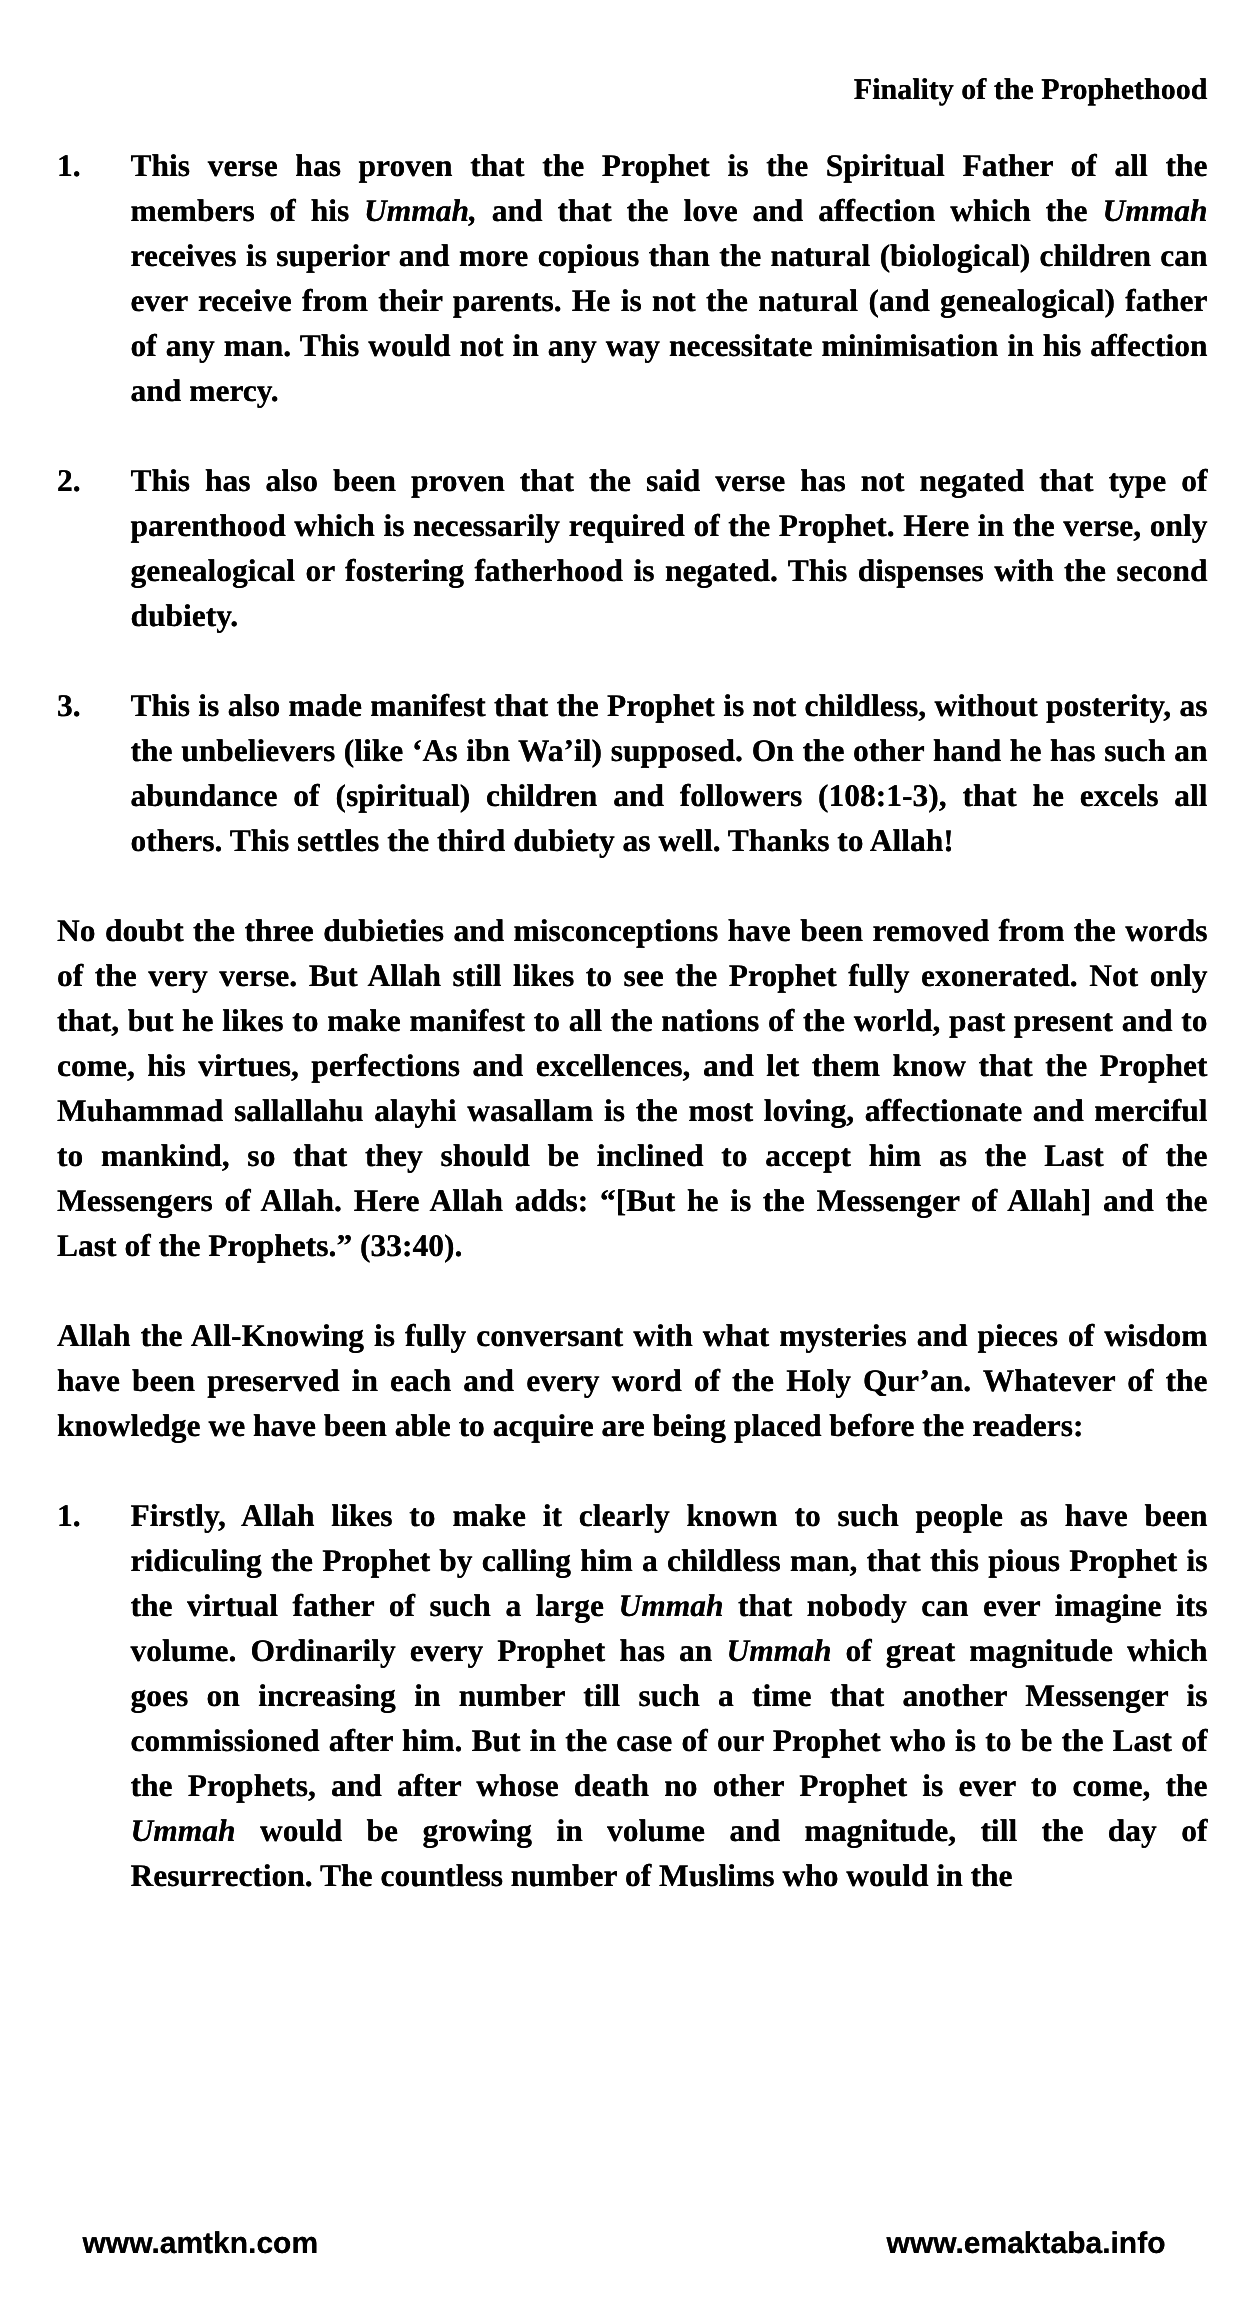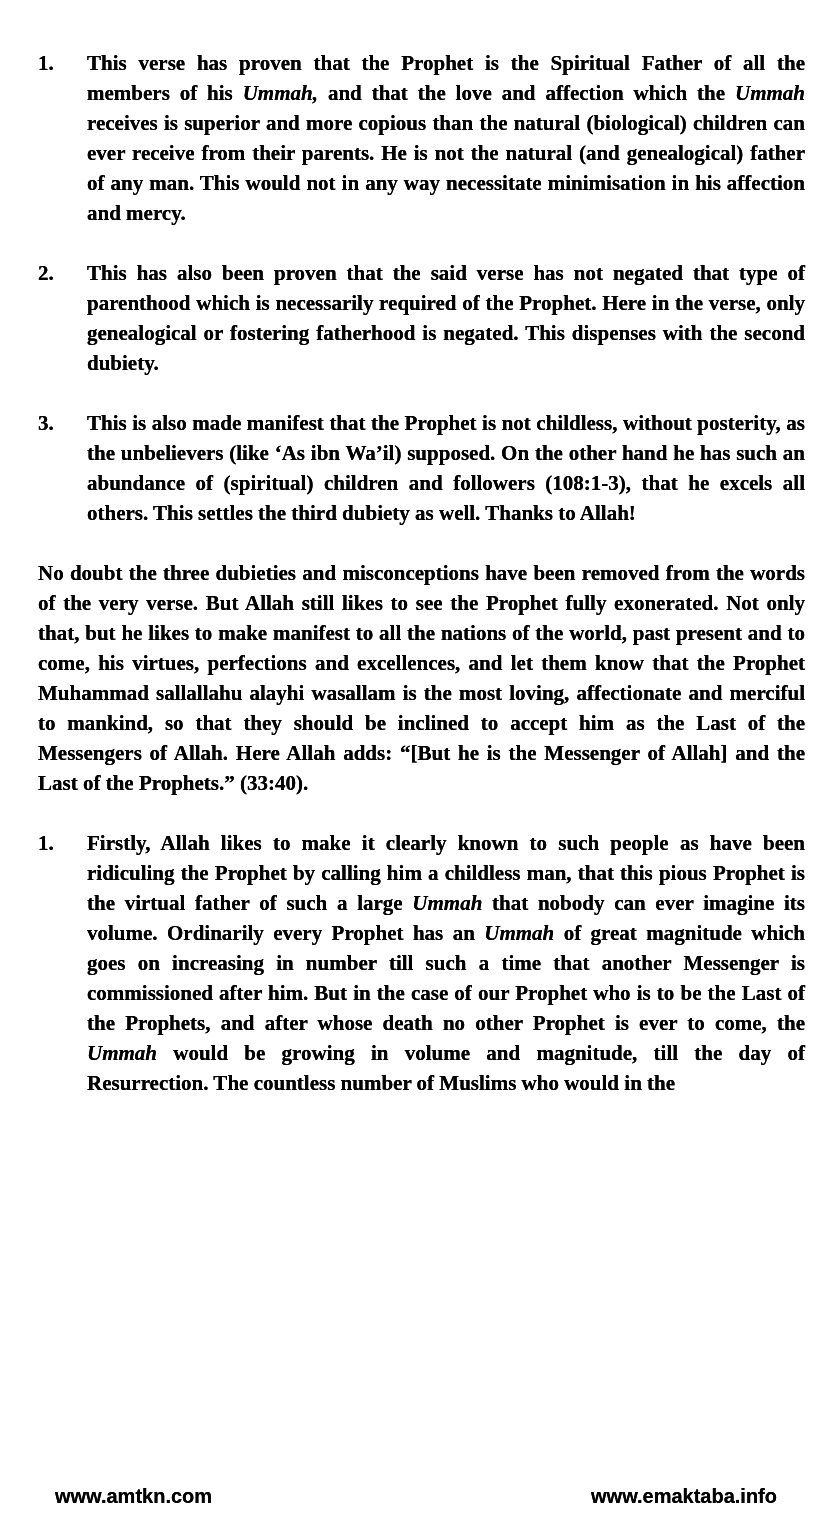--- a/index.html
+++ b/index.html
@@ -84,38 +84,40 @@
   }
   i { font-style: italic; }
 </style>
 </head>
 <body>
 
 <div class="page">
 
   <div class="content">
 
+    <div class="running-header">Finality of the Prophethood</div>
 
     <div class="list-item body-text block">
       <span class="num">1.</span>
       <div class="li-text">This verse has proven that the Prophet is the Spiritual Father of all the members of his <i>Ummah,</i> and that the love and affection which the <i>Ummah</i> receives is superior and more copious than the natural (biological) children can ever receive from their parents. He is not the natural (and genealogical) father of any man. This would not in any way necessitate minimisation in his affection and mercy.</div>
     </div>
 
     <div class="list-item body-text block">
       <span class="num">2.</span>
       <div class="li-text">This has also been proven that the said verse has not negated that type of parenthood which is necessarily required of the Prophet. Here in the verse, only genealogical or fostering fatherhood is negated. This dispenses with the second dubiety.</div>
     </div>
 
     <div class="list-item body-text block">
       <span class="num">3.</span>
       <div class="li-text">This is also made manifest that the Prophet is not childless, without posterity, as the unbelievers (like ‘As ibn Wa’il) supposed. On the other hand he has such an abundance of (spiritual) children and followers (108:1-3), that he excels all others. This settles the third dubiety as well. Thanks to Allah!</div>
     </div>
 
     <p class="para body-text">No doubt the three dubieties and misconceptions have been removed from the words of the very verse. But Allah still likes to see the Prophet fully exonerated. Not only that, but he likes to make manifest to all the nations of the world, past present and to come, his virtues, perfections and excellences, and let them know that the Prophet Muhammad sallallahu alayhi wasallam is the most loving, affectionate and merciful to mankind, so that they should be inclined to accept him as the Last of the Messengers of Allah. Here Allah adds: “[But he is the Messenger of Allah] and the Last of the Prophets.” (33:40).</p>
 
+    <p class="para body-text">Allah the All-Knowing is fully conversant with what mysteries and pieces of wisdom have been preserved in each and every word of the Holy Qur’an. Whatever of the knowledge we have been able to acquire are being placed before the readers:</p>
 
     <div class="list-item body-text block">
       <span class="num">1.</span>
       <div class="li-text">Firstly, Allah likes to make it clearly known to such people as have been ridiculing the Prophet by calling him a childless man, that this pious Prophet is the virtual father of such a large <i>Ummah</i> that nobody can ever imagine its volume. Ordinarily every Prophet has an <i>Ummah</i> of great magnitude which goes on increasing in number till such a time that another Messenger is commissioned after him. But in the case of our Prophet who is to be the Last of the Prophets, and after whose death no other Prophet is ever to come, the <i>Ummah</i> would be growing in volume and magnitude, till the day of Resurrection. The countless number of Muslims who would in the</div>
     </div>
 
   </div>
 
 
   <div class="footer">

